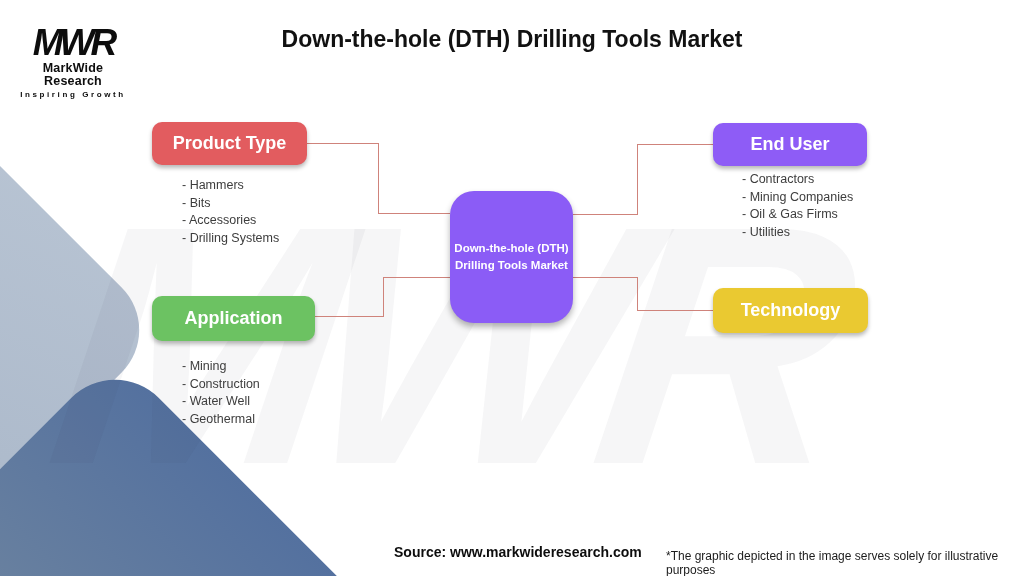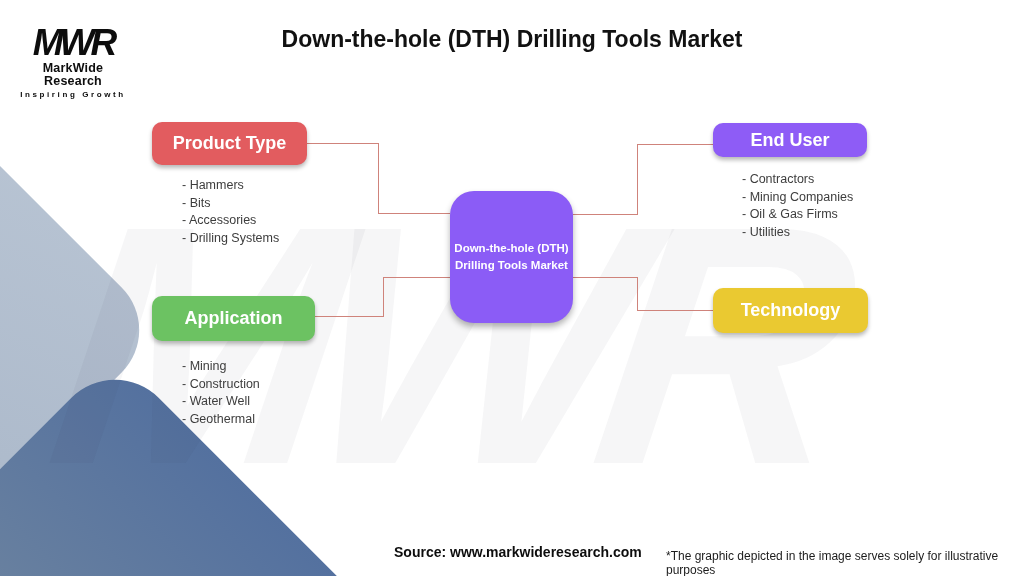--- a/index.html
+++ b/index.html
@@ -50,21 +50,21 @@
   .seg.te-h1{left:573px;top:277px;width:64px;height:1px;}
   .seg.te-v {left:637px;top:277px;width:1px;height:34px;}
   .seg.te-h2{left:637px;top:310px;width:76px;height:1px;}
   
   .cat-box{
     position:absolute;border-radius:10px;display:flex;align-items:center;justify-content:center;
     color:#ffffff;font-size:18px;font-weight:700;
     box-shadow:0 3px 4px rgba(0,0,0,0.28);
   }
   .box-product    {left:152px;top:122px;width:155px;height:43px;}
-  .box-enduser    {left:713px;top:123px;width:154px;height:34px;text-align:right;}
+  .box-enduser    {left:713px;top:123px;width:154px;height:43px;text-align:right;}
   .box-application{left:152px;top:296px;width:163px;height:45px;text-align:center;}
   .box-technology {left:713px;top:288px;width:155px;height:45px;}
   .center-node{
     position:absolute;left:450px;top:191px;width:123px;height:132px;border-radius:24px;
     background:#8b5cf6;box-shadow:0 4px 6px rgba(0,0,0,0.3);
     display:flex;flex-direction:column;align-items:center;justify-content:center;
     color:#ffffff;font-size:11.5px;font-weight:700;line-height:17px;text-align:center;
   }
   .item-list{position:absolute;color:#3d3d3d;font-size:12.5px;line-height:17.6px;}
   .list-product    {left:182px;top:177px;}

